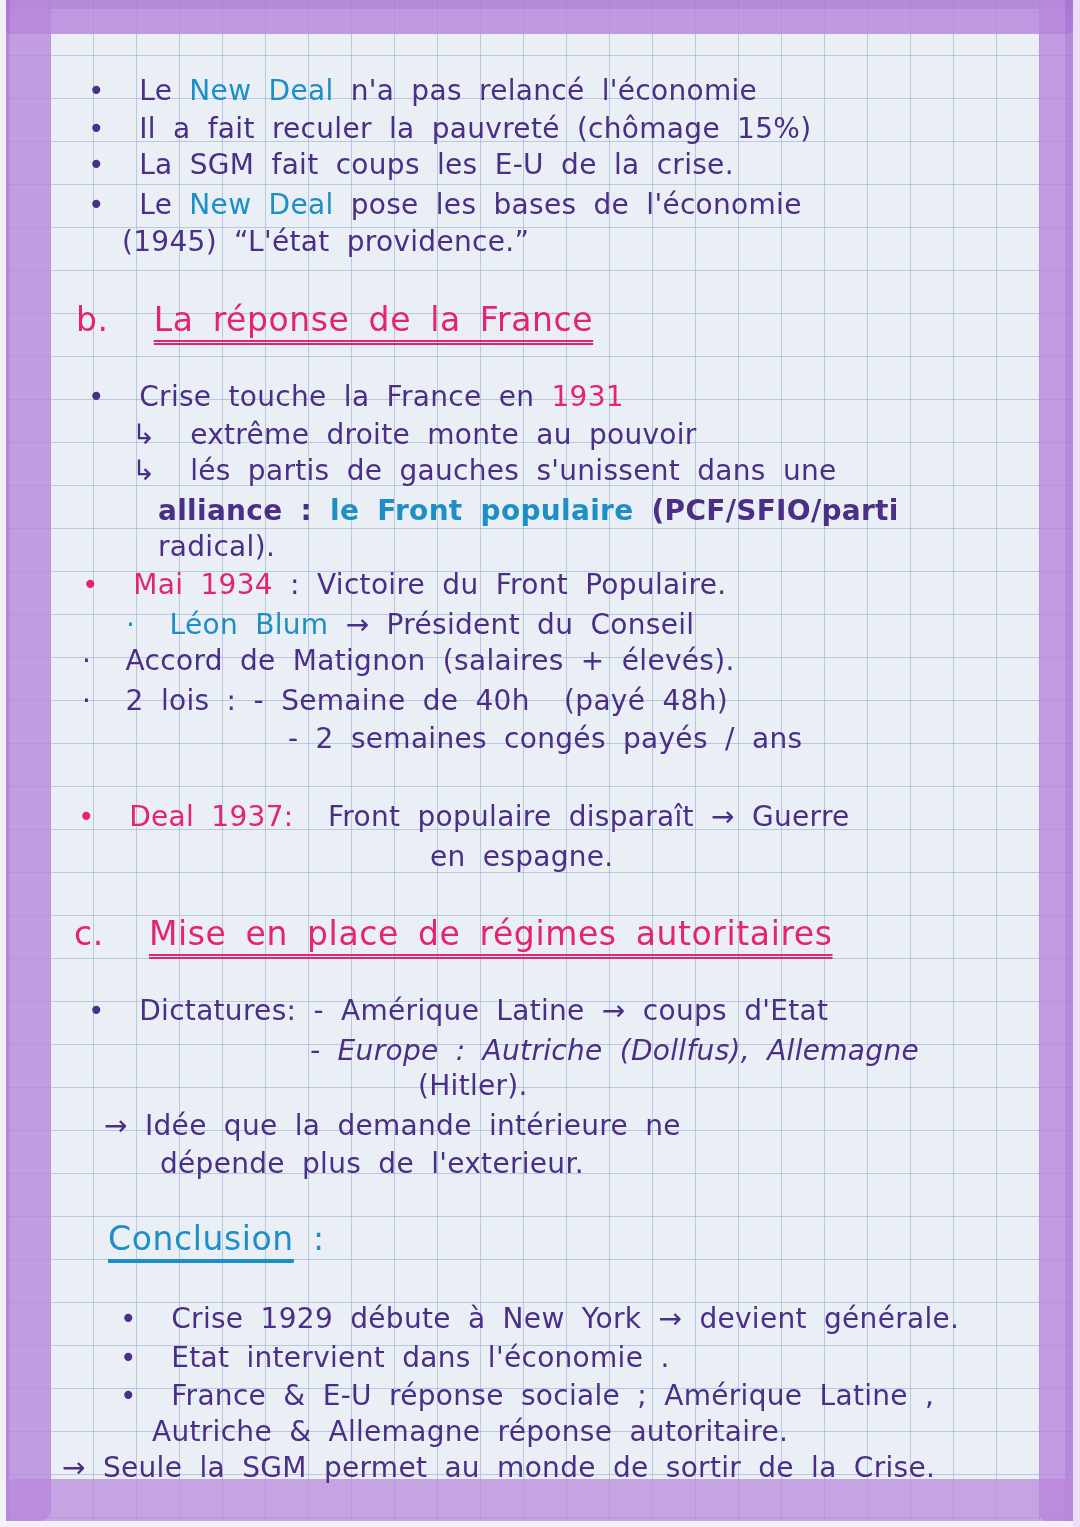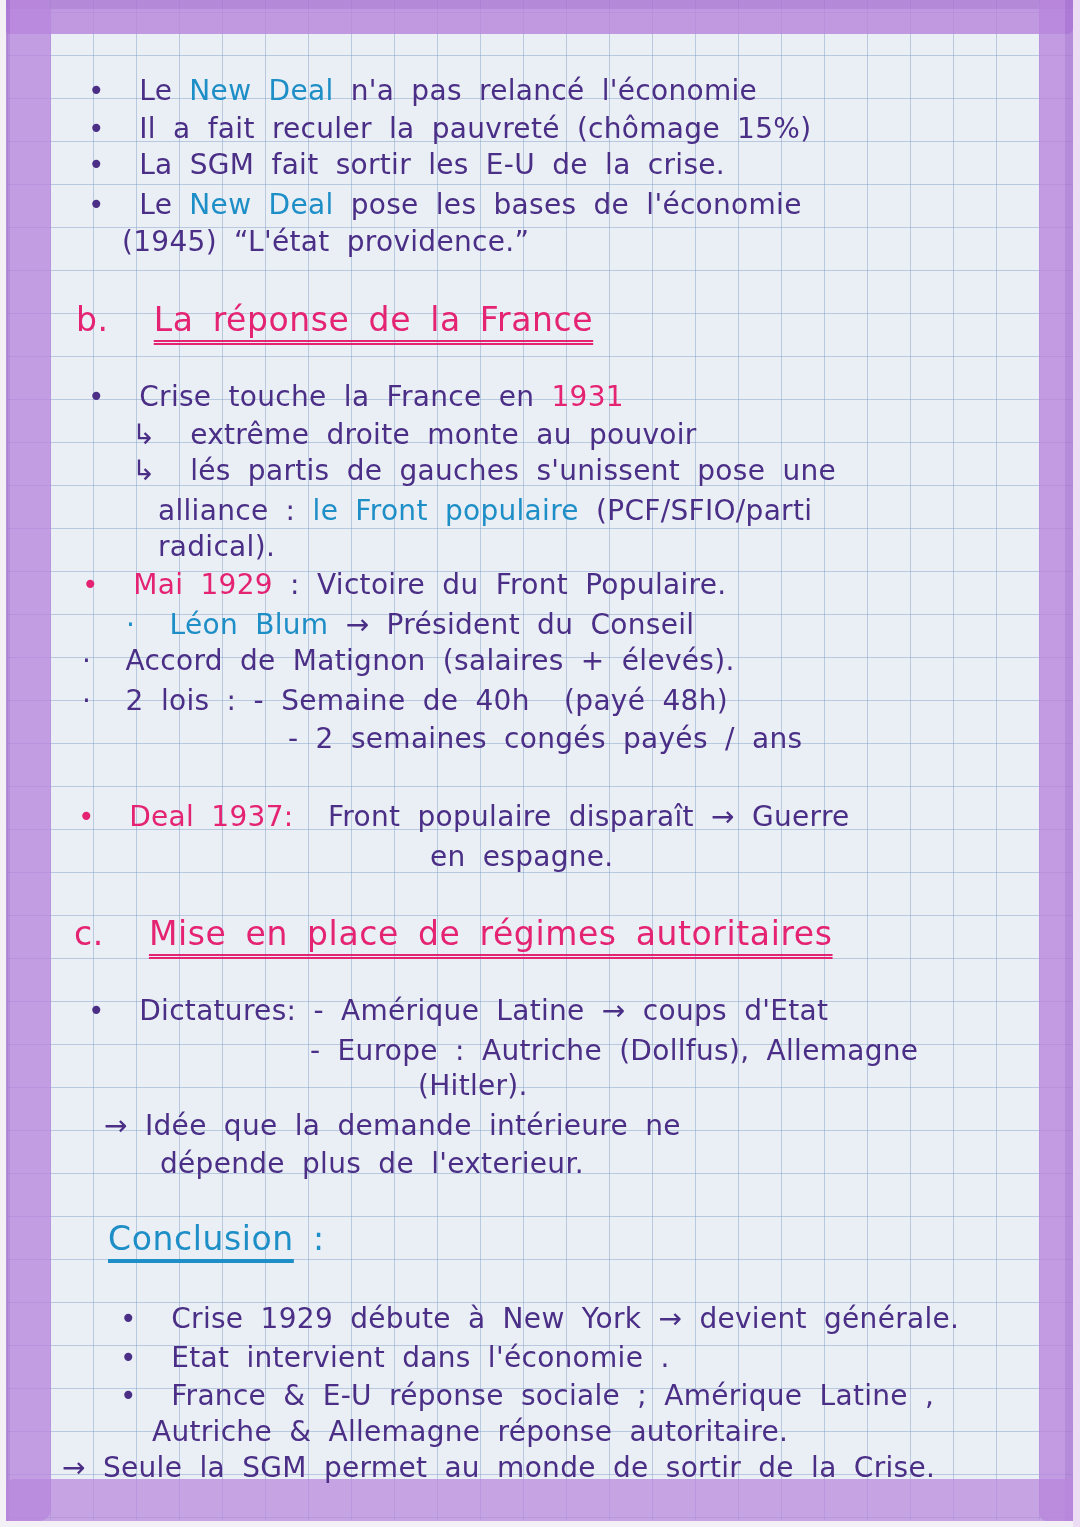--- a/index.html
+++ b/index.html
@@ -77,39 +77,39 @@
   <div class="edge edge-right"></div>
 
   <div class="marker marker-top"></div>
   <div class="marker marker-left"></div>
   <div class="marker marker-right"></div>
   <div class="marker marker-bottom"></div>
 
   <div class="content" id="content">
       <div class="line" style="top: 72px; left: 88px;"><span class="ink-purple">•  </span><span class="ink-purple">Le </span><span class="ink-blue">New Deal</span><span class="ink-purple"> n'a pas relancé l'économie</span></div>
       <div class="line" style="top: 110px; left: 88px;"><span class="ink-purple">•  </span><span class="ink-purple">Il a fait reculer la pauvreté (chômage 15%)</span></div>
-      <div class="line" style="top: 146px; left: 88px;"><span class="ink-purple">•  </span><span class="ink-purple">La SGM fait sortir les E-U de la crise.</span></div>
+      <div class="line" style="top: 146px; left: 88px;"><span class="ink-purple">•  </span><span class="ink-purple">La SGM fait coups les E-U de la crise.</span></div>
       <div class="line" style="top: 186px; left: 88px;"><span class="ink-purple">•  </span><span class="ink-purple">Le </span><span class="ink-blue">New Deal</span><span class="ink-purple"> pose les bases de l'économie</span></div>
       <div class="line" style="top: 223px; left: 122px;"><span class="ink-purple">(1945) “L'état providence.”</span></div>
       <div class="line size-heading" style="top: 298px; left: 76px;"><span class="ink-pink">b. </span><span class="ink-pink u-double">La réponse de la France</span></div>
       <div class="line" style="top: 378px; left: 88px;"><span class="ink-purple">•  </span><span class="ink-purple">Crise touche la France en </span><span class="ink-pink">1931</span></div>
       <div class="line" style="top: 416px; left: 132px;"><span class="ink-purple">↳  </span><span class="ink-purple">extrême droite monte au pouvoir</span></div>
-      <div class="line" style="top: 452px; left: 132px;"><span class="ink-purple">↳  </span><span class="ink-purple">lés partis de gauches s'unissent pose une</span></div>
-      <div class="line" style="top: 492px; left: 158px;"><span class="ink-purple">alliance : </span><span class="ink-blue">le Front populaire</span><span class="ink-purple"> (PCF/SFIO/parti</span></div>
+      <div class="line" style="top: 452px; left: 132px;"><span class="ink-purple">↳  </span><span class="ink-purple">lés partis de gauches s'unissent dans une</span></div>
+      <div class="line" style="top: 492px; left: 158px; font-weight: bold;"><span class="ink-purple">alliance : </span><span class="ink-blue">le Front populaire</span><span class="ink-purple"> (PCF/SFIO/parti</span></div>
       <div class="line" style="top: 528px; left: 158px;"><span class="ink-purple">radical).</span></div>
-      <div class="line" style="top: 566px; left: 82px;"><span class="ink-pink">•  </span><span class="ink-pink">Mai 1929</span><span class="ink-purple"> : Victoire du Front Populaire.</span></div>
+      <div class="line" style="top: 566px; left: 82px;"><span class="ink-pink">•  </span><span class="ink-pink">Mai 1934</span><span class="ink-purple"> : Victoire du Front Populaire.</span></div>
       <div class="line" style="top: 606px; left: 82px; margin-left: 44px;"><span class="ink-blue">·  </span><span class="ink-blue">Léon Blum</span><span class="ink-purple"> → Président du Conseil</span></div>
       <div class="line" style="top: 642px; left: 82px;"><span class="ink-purple">·  </span><span class="ink-purple">Accord de Matignon (salaires + élevés).</span></div>
       <div class="line" style="top: 682px; left: 82px;"><span class="ink-purple">·  </span><span class="ink-purple">2 lois : - Semaine de 40h  (payé 48h)</span></div>
       <div class="line" style="top: 720px; left: 288px;"><span class="ink-purple">- 2 semaines congés payés / ans</span></div>
       <div class="line" style="top: 798px; left: 78px;"><span class="ink-pink">•  </span><span class="ink-pink">Deal 1937:</span><span class="ink-purple">  Front populaire disparaît → Guerre</span></div>
       <div class="line size-heading" style="top: 912px; left: 74px;"><span class="ink-pink">c. </span><span class="ink-pink u-double">Mise en place de régimes autoritaires</span></div>
       <div class="line" style="top: 838px; left: 430px;"><span class="ink-purple">en espagne.</span></div>
       <div class="line" style="top: 992px; left: 88px; text-align: center;"><span class="ink-purple">•  </span><span class="ink-purple">Dictatures: - Amérique Latine → coups d'Etat</span></div>
-      <div class="line" style="top: 1032px; left: 310px;"><span class="ink-purple">- Europe : Autriche (Dollfus), Allemagne</span></div>
+      <div class="line" style="top: 1032px; left: 310px; font-style: italic;"><span class="ink-purple">- Europe : Autriche (Dollfus), Allemagne</span></div>
       <div class="line" style="top: 1067px; left: 418px;"><span class="ink-purple">(Hitler).</span></div>
       <div class="line" style="top: 1107px; left: 104px;"><span class="ink-purple">→ </span><span class="ink-purple">Idée que la demande intérieure ne</span></div>
       <div class="line" style="top: 1145px; left: 160px;"><span class="ink-purple">dépende plus de l'exterieur.</span></div>
       <div class="line size-heading" style="top: 1217px; left: 108px;"><span class="ink-blue u-thick">Conclusion</span><span class="ink-blue"> :</span></div>
       <div class="line" style="top: 1300px; left: 120px;"><span class="ink-purple">•  </span><span class="ink-purple">Crise 1929 débute à New York → devient générale.</span></div>
       <div class="line" style="top: 1339px; left: 120px;"><span class="ink-purple">•  </span><span class="ink-purple">Etat intervient dans l'économie .</span></div>
       <div class="line" style="top: 1377px; left: 120px;"><span class="ink-purple">•  </span><span class="ink-purple">France &amp; E-U réponse sociale ; Amérique Latine ,</span></div>
       <div class="line" style="top: 1413px; left: 152px;"><span class="ink-purple">Autriche &amp; Allemagne réponse autoritaire.</span></div>
       <div class="line" style="top: 1449px; left: 62px;"><span class="ink-purple">→ </span><span class="ink-purple">Seule la SGM permet au monde de sortir de la Crise.</span></div>
     </div>

